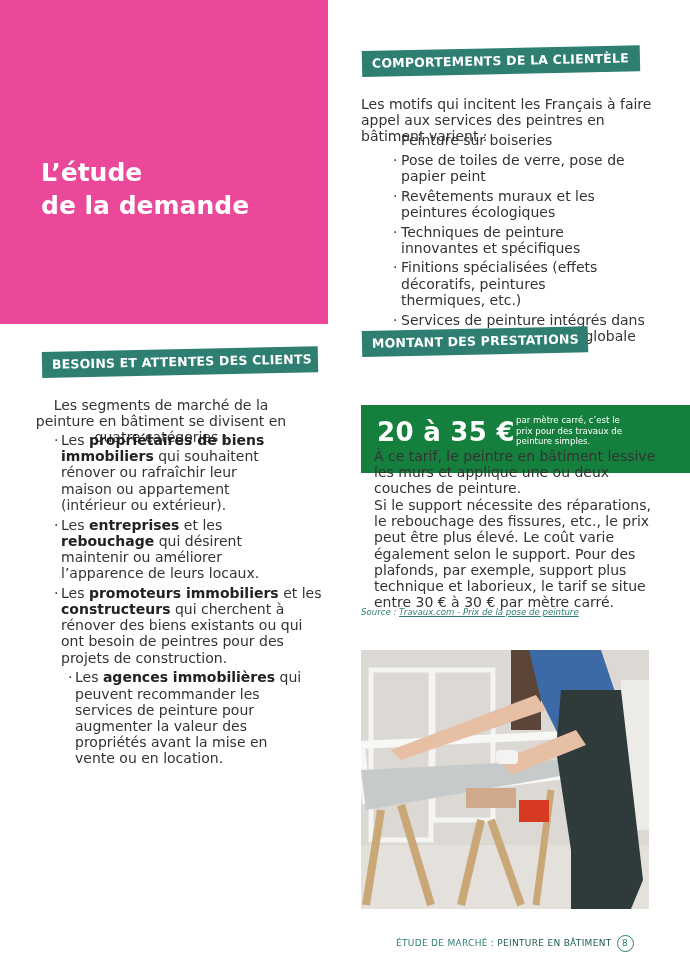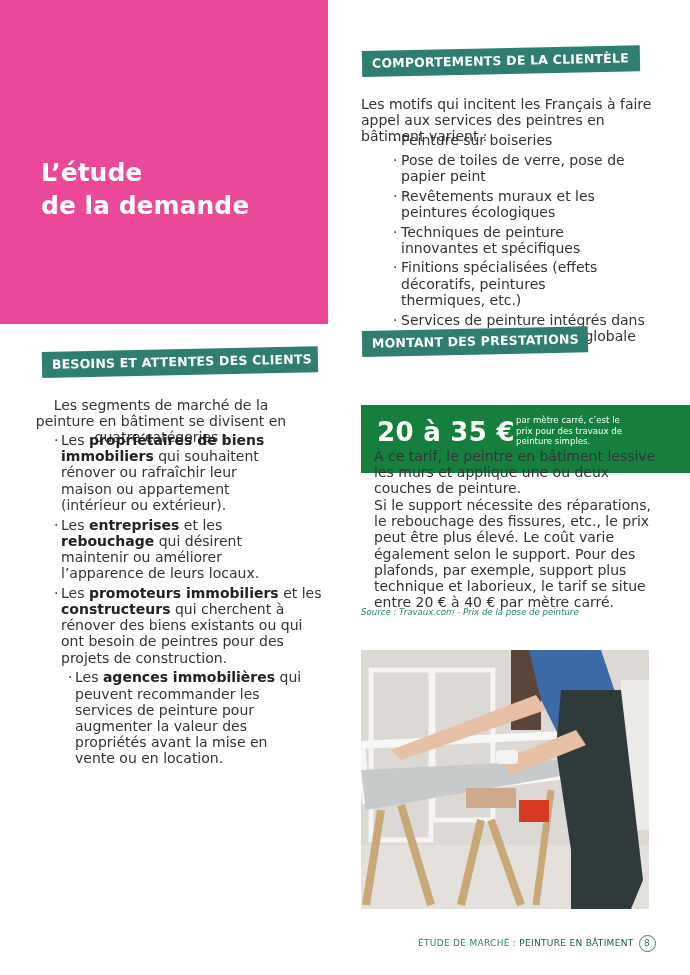--- a/index.html
+++ b/index.html
@@ -55,29 +55,29 @@
     position: absolute; left: 155px; top: 10px; width: 160px;
     font-size: 8.6px; line-height: 10.6px;
   }
 
   .para { position: absolute; left: 374px; width: 300px; }
   #para-1 { top: 448px; }
   #para-2 { top: 497px; }
   .source {
     position: absolute; left: 361px; top: 607px; font-size: 8.6px; font-style: italic; color: #2e7f72;
   }
-  .source a { color: #2e7f72; }
+  .source a { color: #2e7f72; text-decoration: underline; }
 
   .photo {
     position: absolute; left: 361px; top: 650px; width: 288px; height: 259px;
     overflow: hidden; background: #d9d6d2;
   }
 
   .footer {
-    position: absolute; left: 418px; top: 934px; font-size: 9px; letter-spacing: 0.3px;
+    position: absolute; left: 396px; top: 934px; font-size: 9px; letter-spacing: 0.3px;
     color: #2e7f72; white-space: nowrap; height: 18px; line-height: 18px;
   }
   .footer .strong { color: #1f5a52; }
   .page-num {
     display: inline-block; width: 17px; height: 17px; border: 1px solid #2e7f72; border-radius: 50%;
     text-align: center; line-height: 15px; font-size: 9px; margin-left: 5px; color: #2e7f72;
     vertical-align: middle;
   }
 </style>
 </head>
@@ -109,21 +109,21 @@
     <li style="width: 270px;"><span>Les </span><b>promoteurs immobiliers</b><span> et les </span><b>constructeurs</b><span> qui cherchent à rénover des biens existants ou qui ont besoin de peintres pour des projets de construction.</span></li>
     <li style="width: 240px; margin-left: 14px;"><span>Les </span><b>agences immobilières</b><span> qui peuvent recommander les services de peinture pour augmenter la valeur des propriétés avant la mise en vente ou en location.</span></li>
   </ul>
 
 <div class="tag" id="tag-montant">MONTANT DES PRESTATIONS</div>
 <div class="price-banner">
   <div class="price-big">20 à 35 €</div>
   <div class="price-small" style="width:115px">par mètre carré, c’est le prix pour des travaux de peinture simples.</div>
 </div>
 <p class="body-text para" id="para-1" style="width:285px">À ce tarif, le peintre en bâtiment lessive les murs et applique une ou deux couches de peinture.</p>
-<p class="body-text para" id="para-2" style="width:292px">Si le support nécessite des réparations, le rebouchage des fissures, etc., le prix peut être plus élevé. Le coût varie également selon le support. Pour des plafonds, par exemple, support plus technique et laborieux, le tarif se situe entre 20 € à 40 € par mètre carré.</p>
+<p class="body-text para" id="para-2" style="width:292px">Si le support nécessite des réparations, le rebouchage des fissures, etc., le prix peut être plus élevé. Le coût varie également selon le support. Pour des plafonds, par exemple, support plus technique et laborieux, le tarif se situe entre 30 € à 30 € par mètre carré.</p>
 <div class="source">
   <span>Source : </span><a>Travaux.com - Prix de la pose de peinture</a>
 </div>
 
 <div class="photo" title="Peintre en bâtiment peignant un cadre de fenêtre posé sur des tréteaux">
   <svg width="288" height="259" viewBox="0 0 288 259">
     <rect width="288" height="259" fill="#dcd9d5"></rect>
     <rect x="0" y="195" width="288" height="64" fill="#e4e1dd"></rect>
     <rect x="10" y="20" width="60" height="170" fill="none" stroke="#f4f4f2" stroke-width="5"></rect>
     <rect x="72" y="20" width="60" height="150" fill="none" stroke="#f4f4f2" stroke-width="5"></rect>

